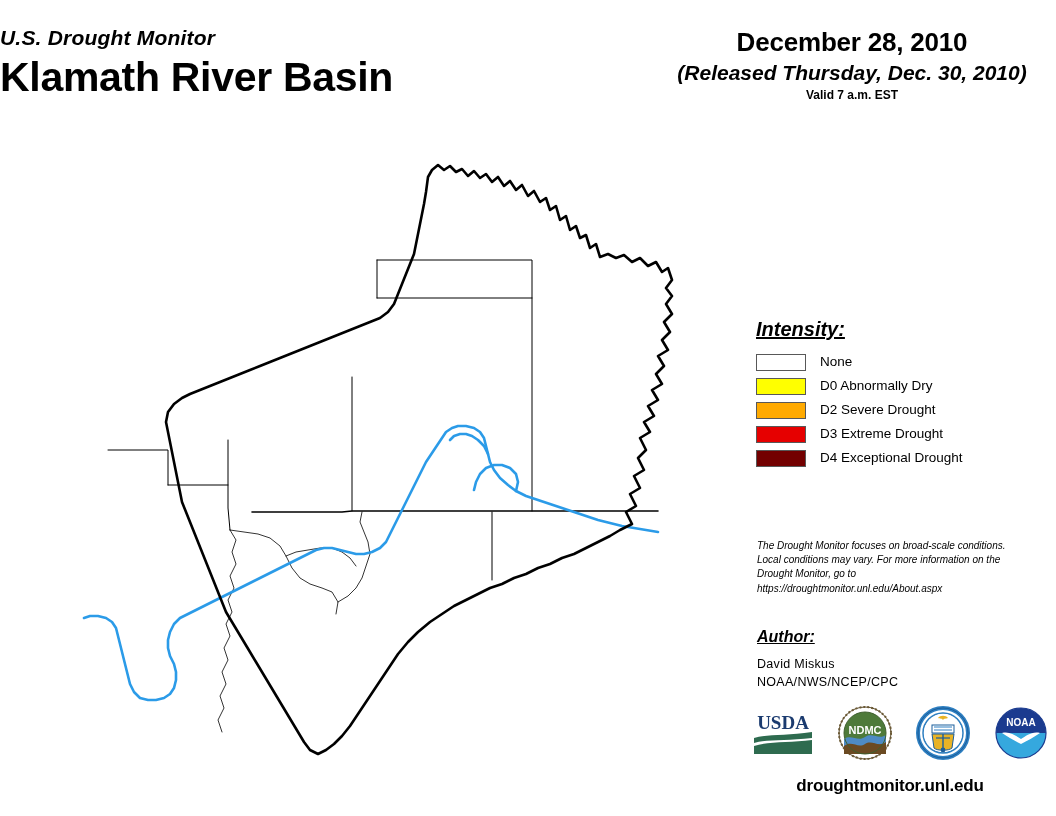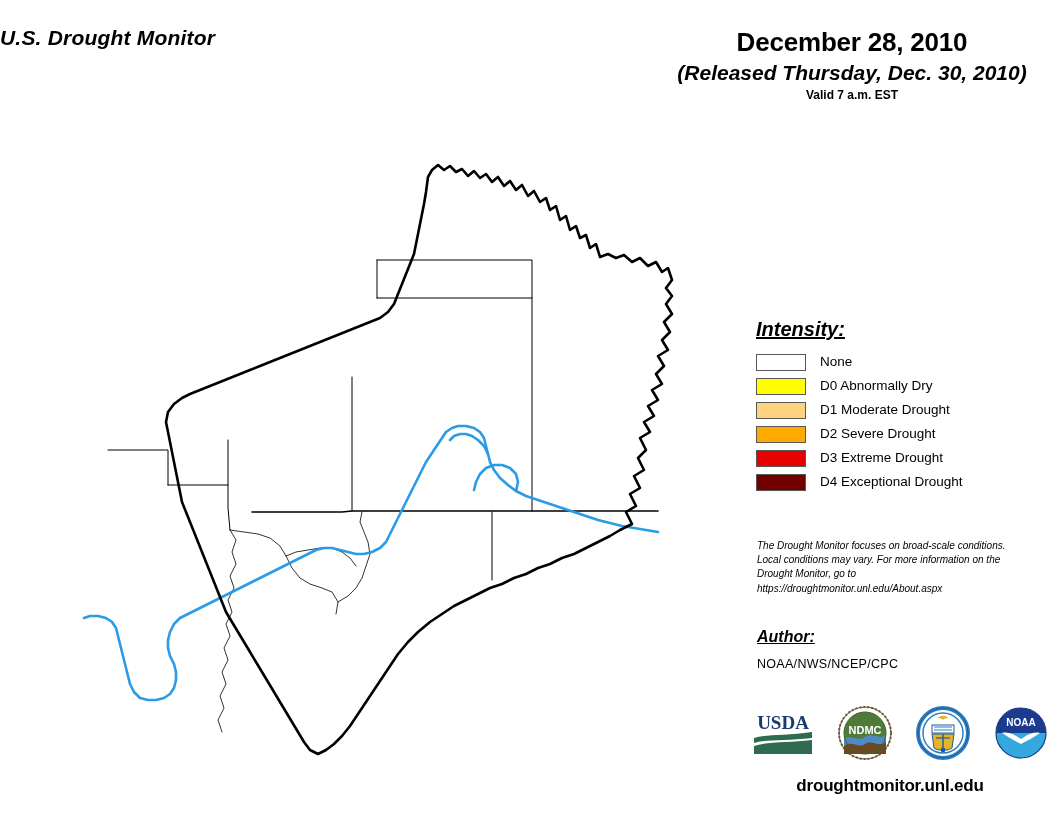--- a/index.html
+++ b/index.html
@@ -164,20 +164,21 @@
     font-size: 17px;
     font-weight: bold;
     letter-spacing: -0.2px;
   }
 </style>
 </head>
 <body>
 
 <div id="header-left">
   <div id="subtitle-dm">U.S. Drought Monitor</div>
+  <div id="main-title">Klamath River Basin</div>
 </div>
 
 <div id="header-right">
   <div id="date-line">December 28, 2010</div>
   <div id="released-line">(Released Thursday, Dec. 30, 2010)</div>
   <div id="valid-line">Valid 7 a.m. EST</div>
 </div>
 
 <div id="map-panel">
   <svg id="map-svg" viewBox="0 0 640 650" xmlns="http://www.w3.org/2000/svg">
@@ -303,24 +304,20 @@
   <div class="legend-row">
     <span class="legend-swatch" style="background:#FFFFFF"></span>
     <span class="legend-label">None</span>
   </div>
 
   <div class="legend-row">
     <span class="legend-swatch" style="background:#FFFF00"></span>
     <span class="legend-label">D0 Abnormally Dry</span>
   </div>
 
-  <div class="legend-row">
-    <span class="legend-swatch" style="background:#FCD37F"></span>
-    <span class="legend-label">D1 Moderate Drought</span>
-  </div>
 
   <div class="legend-row">
     <span class="legend-swatch" style="background:#FFAA00"></span>
     <span class="legend-label">D2 Severe Drought</span>
   </div>
 
   <div class="legend-row">
     <span class="legend-swatch" style="background:#E60000"></span>
     <span class="legend-label">D3 Extreme Drought</span>
   </div>
@@ -328,20 +325,21 @@
   <div class="legend-row">
     <span class="legend-swatch" style="background:#730000"></span>
     <span class="legend-label">D4 Exceptional Drought</span>
   </div>
 </div>
 
 <div id="disclaimer">The Drought Monitor focuses on broad-scale conditions. Local conditions may vary. For more information on the Drought Monitor, go to https://droughtmonitor.unl.edu/About.aspx</div>
 
 <div id="author-panel">
   <div id="author-title">Author:</div>
+  <div class="author-line">David Miskus</div>
   <div class="author-line">NOAA/NWS/NCEP/CPC</div>
 </div>
 
 <div id="logo-strip">
 
   <svg class="logo" width="62" height="46" viewBox="0 0 62 46" xmlns="http://www.w3.org/2000/svg">
     <rect x="0" y="0" width="62" height="46" fill="#FFFFFF"></rect>
     <text x="31" y="19" text-anchor="middle" font-family="Liberation Serif, serif" font-size="19" font-weight="bold" fill="#1B3B6F">USDA</text>
     <path d="M2,28 C16,24 34,26 60,22 L60,28 C34,31 16,29 2,33 Z" fill="#2E6B4F"></path>
     <path d="M2,36 C18,31 38,33 60,30 L60,44 L2,44 Z" fill="#2E6B4F"></path>

